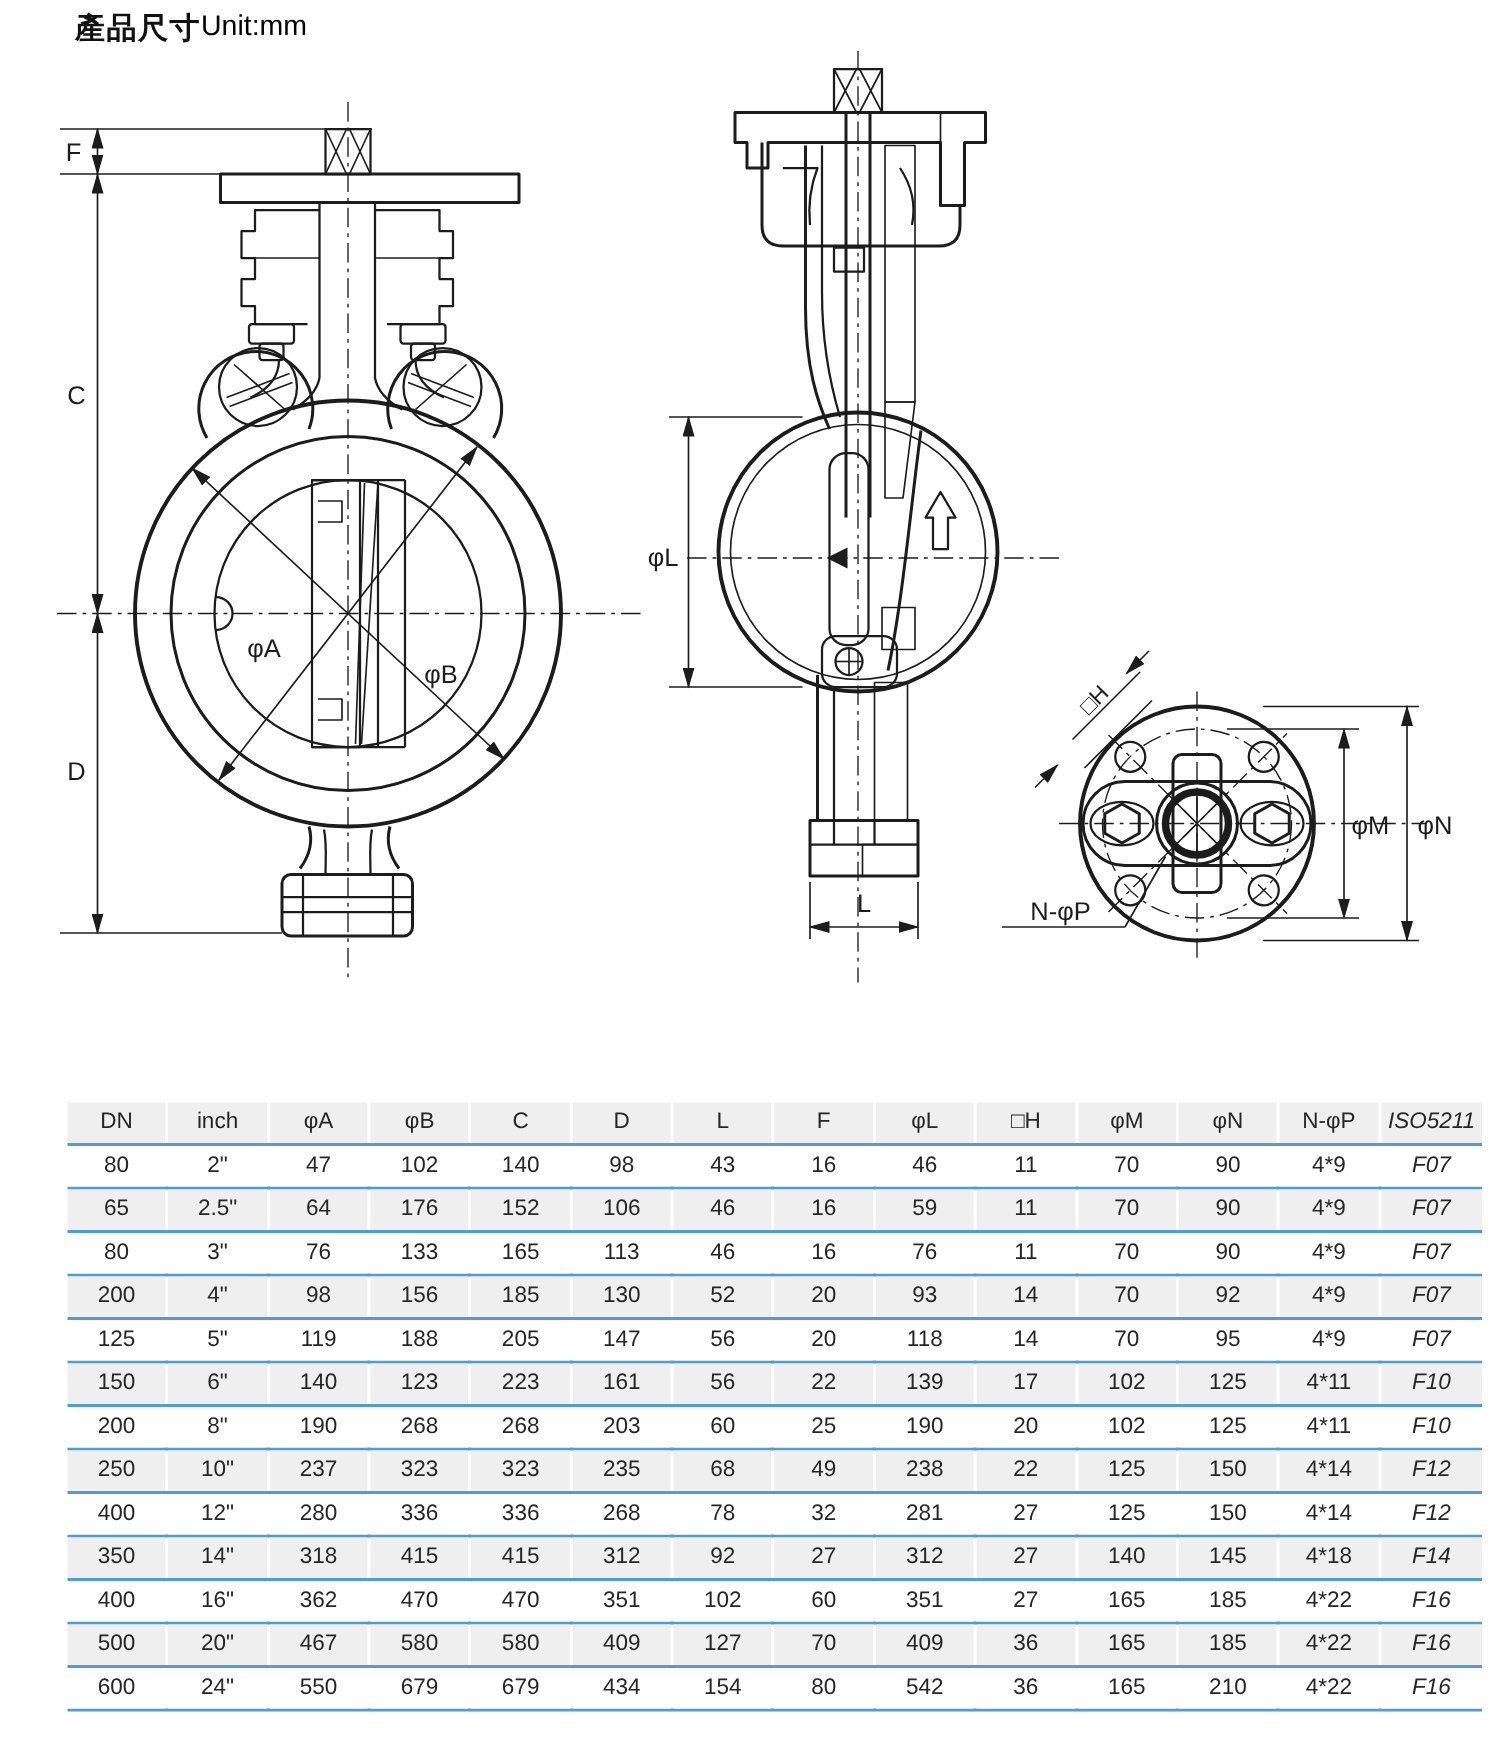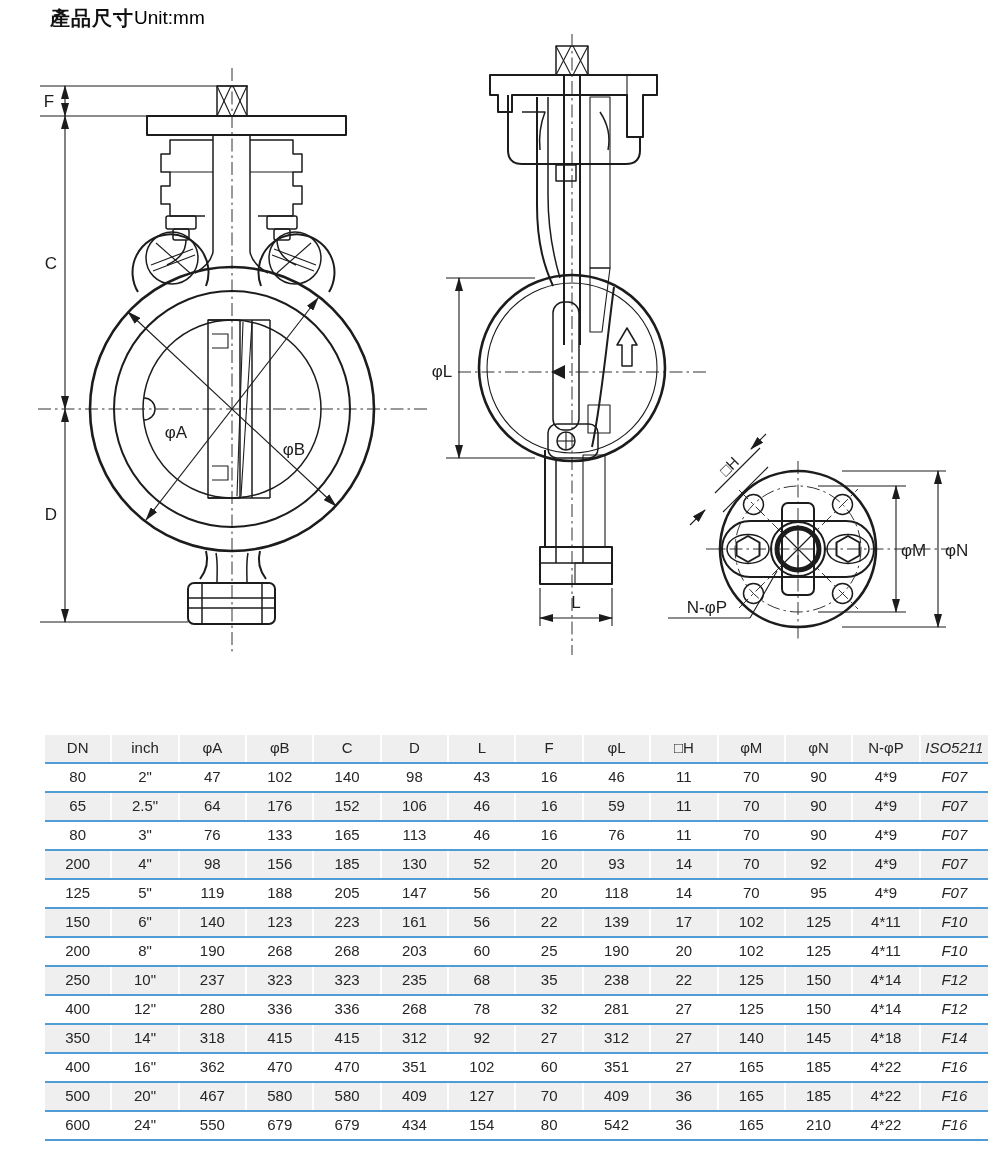--- a/index.html
+++ b/index.html
@@ -395,21 +395,21 @@
         <div class="t-cell">F10</div>
       </div>
       <div class="t-row shade">
         <div class="t-cell">250</div>
         <div class="t-cell">10"</div>
         <div class="t-cell">237</div>
         <div class="t-cell">323</div>
         <div class="t-cell">323</div>
         <div class="t-cell">235</div>
         <div class="t-cell">68</div>
-        <div class="t-cell">35</div>
+        <div class="t-cell">49</div>
         <div class="t-cell">238</div>
         <div class="t-cell">22</div>
         <div class="t-cell">125</div>
         <div class="t-cell">150</div>
         <div class="t-cell">4*14</div>
         <div class="t-cell">F12</div>
       </div>
       <div class="t-row">
         <div class="t-cell">400</div>
         <div class="t-cell">12"</div>

